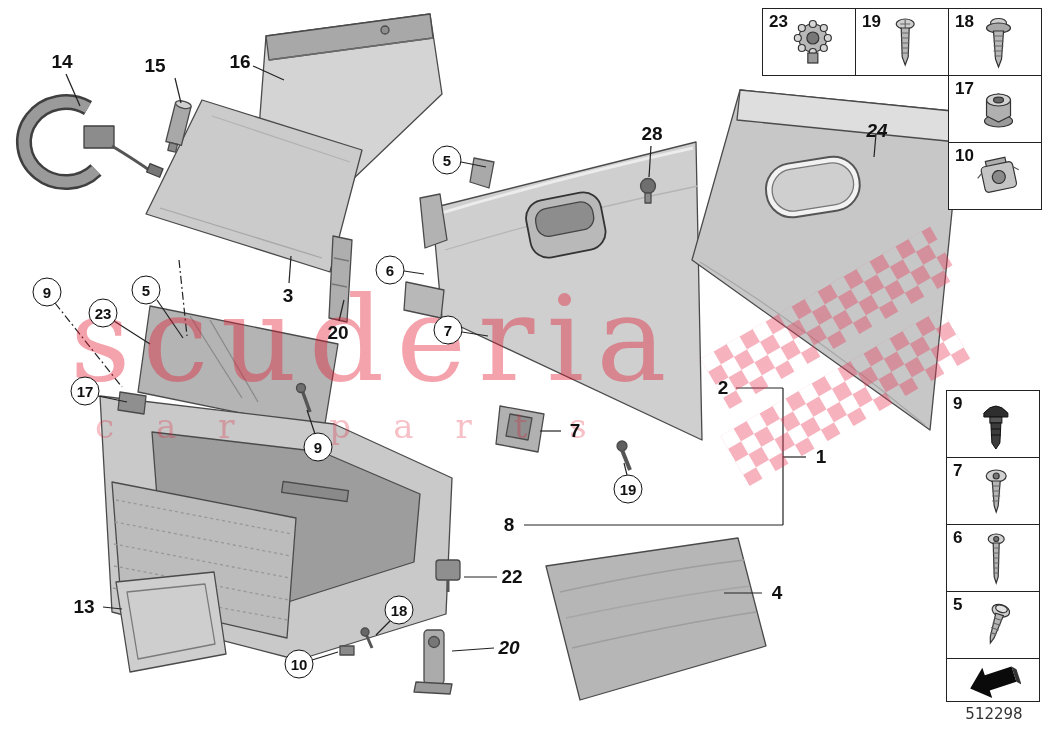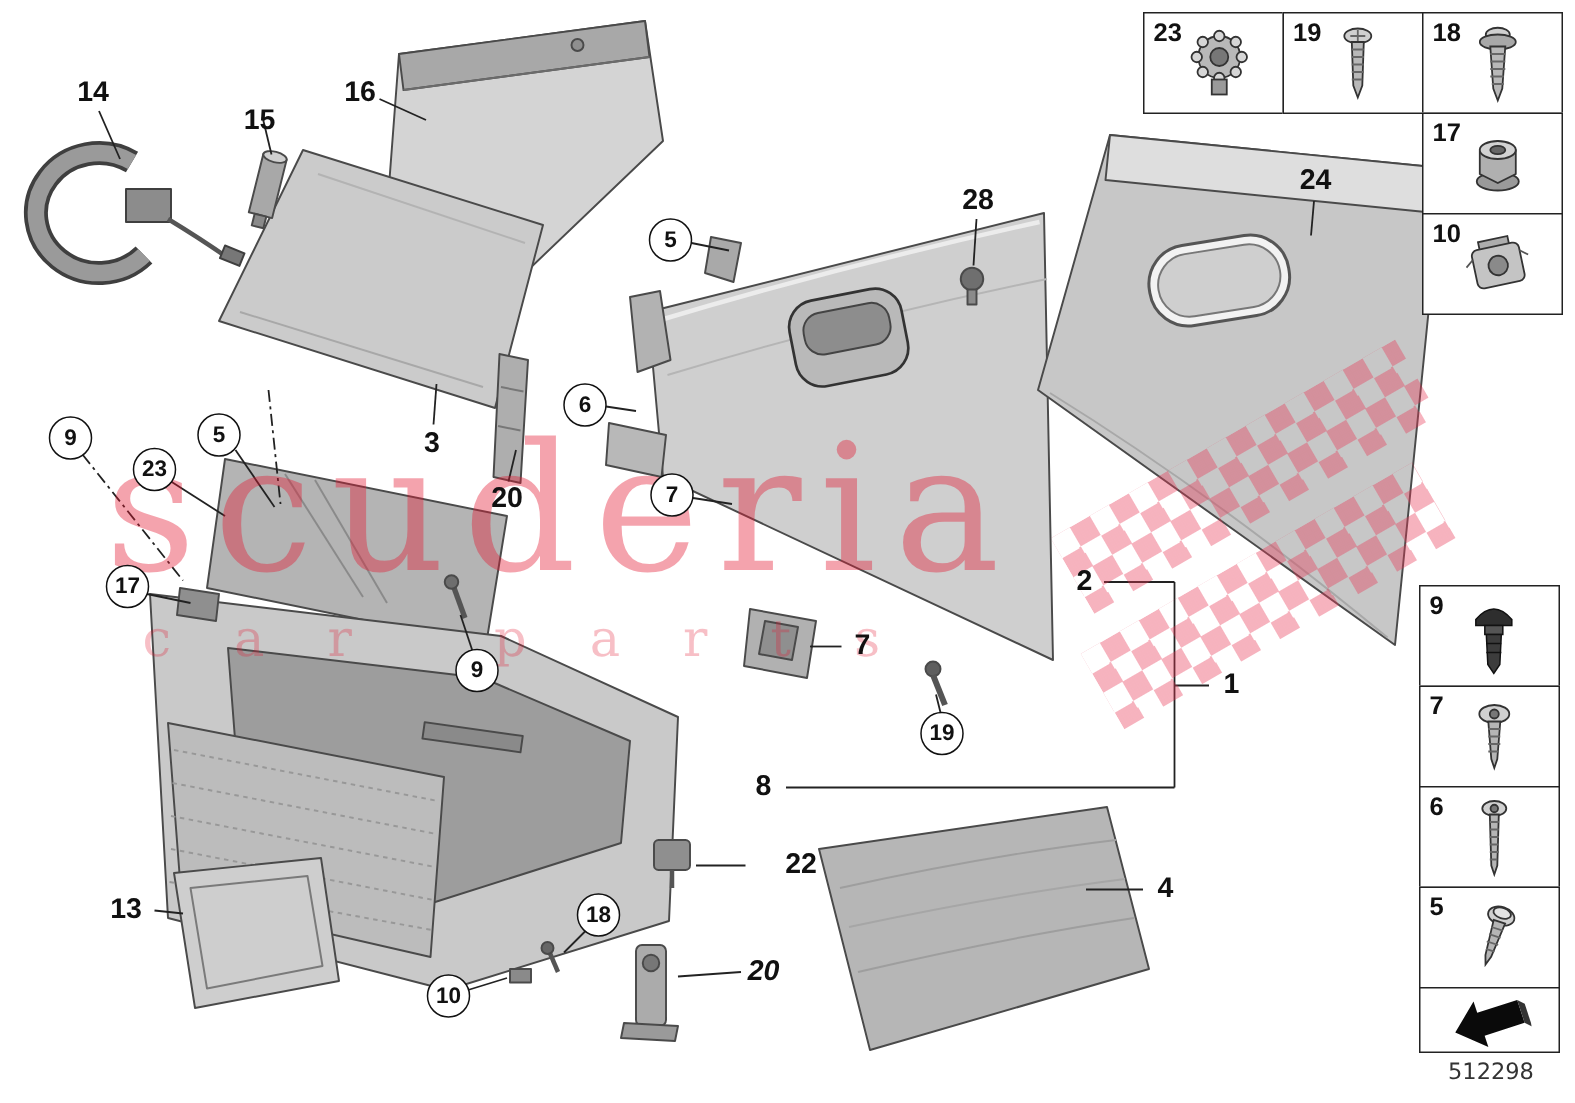--- a/index.html
+++ b/index.html
@@ -198,31 +198,31 @@
     </g>
   </svg>
 
   <div class="checker c1"></div>
   <div class="checker c2"></div>
   <div class="wm-title">scuderia</div>
   <div class="wm-sub">car parts</div>
 
   <div id="callout-layer">
       <div class="callout plain" style="left: 62px; top: 62px;">14</div>
-      <div class="callout plain" style="left: 173px; top: 66px; margin-top: 15px;">15</div>
+      <div class="callout plain" style="left: 155px; top: 66px;">15</div>
       <div class="callout plain" style="left: 240px; top: 62px;">16</div>
       <div class="callout plain" style="left: 288px; top: 296px;">3</div>
       <div class="callout plain" style="left: 338px; top: 333px;">20</div>
       <div class="callout plain" style="left: 652px; top: 134px;">28</div>
-      <div class="callout plain" style="left: 877px; top: 121px;">24</div>
+      <div class="callout plain" style="left: 877px; top: 131px; font-style: italic;">24</div>
       <div class="callout plain" style="left: 575px; top: 431px;">7</div>
       <div class="callout plain" style="left: 723px; top: 388px;">2</div>
       <div class="callout plain" style="left: 821px; top: 457px;">1</div>
       <div class="callout plain" style="left: 509px; top: 525px;">8</div>
-      <div class="callout plain" style="left: 534px; top: 577px;">22</div>
+      <div class="callout plain" style="left: 512px; top: 577px;">22</div>
       <div class="callout plain" style="left: 84px; top: 607px;">13</div>
       <div class="callout plain" style="left: 509px; top: 648px; font-style: italic;">20</div>
       <div class="callout plain" style="left: 777px; top: 593px;">4</div>
       <div class="callout circled" style="left: 47px; top: 292px;">9</div>
       <div class="callout circled" style="left: 146px; top: 290px;">5</div>
       <div class="callout circled" style="left: 103px; top: 313px;">23</div>
       <div class="callout circled" style="left: 85px; top: 391px;">17</div>
       <div class="callout circled" style="left: 447px; top: 160px;">5</div>
       <div class="callout circled" style="left: 390px; top: 270px;">6</div>
       <div class="callout circled" style="left: 448px; top: 330px;">7</div>

